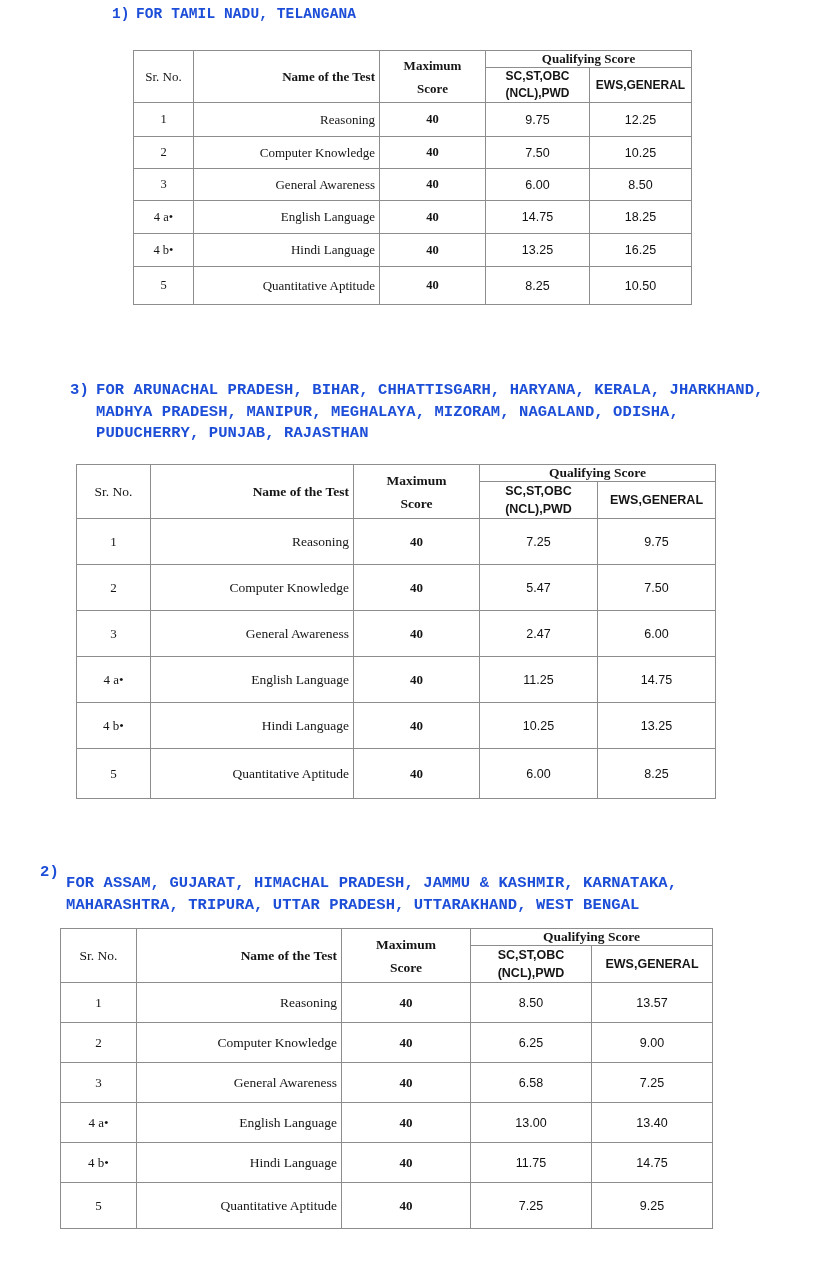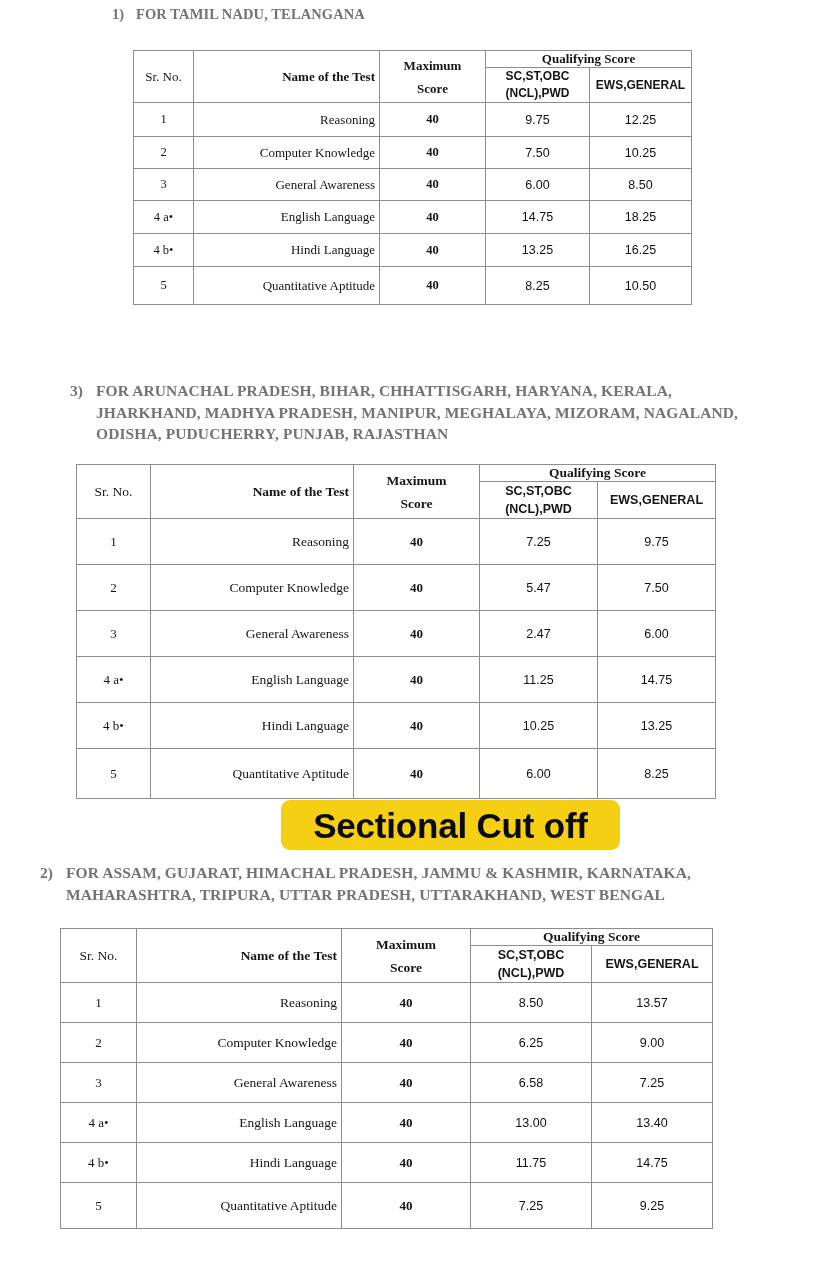--- a/index.html
+++ b/index.html
@@ -19,23 +19,23 @@
   .page {
     position: relative;
     width: 821px;
     height: 1280px;
     background: #ffffff;
   }
 
   
   .section-heading {
     position: absolute;
-    font-family: Liberation Serif, serif;
-    font-weight: bold;
-    color: #737373;
+    font-family: Liberation Mono, monospace;
+    font-weight: bold;
+    color: #1d4ed8;
     letter-spacing: 0.1px;
   }
   .section-heading .num {
     display: inline-block;
     font-weight: bold;
   }
   .heading-1 {
     left: 112px;
     top: 5px;
     font-size: 14.5px;
@@ -66,20 +66,21 @@
     width: 760px;
   }
   .heading-2 .num {
     width: 26px;
     vertical-align: top;
   }
   .heading-2 .txt {
     display: inline-block;
     width: 725px;
     vertical-align: top;
+    margin-top: 11px;
   }
 
   
   .qtable {
     position: absolute;
     border-collapse: collapse;
     table-layout: fixed;
     background: #ffffff;
   }
   .qtable td, .qtable th {
@@ -332,23 +333,20 @@
         <tr style="height: 50px;">
           <td class="sr">5</td>
           <td class="name left">Quantitative Aptitude</td>
           <td class="max">40</td>
           <td class="score">6.00</td>
           <td class="score">8.25</td>
         </tr>
       </tbody>
   </table>
 
-  <div class="banner">
-    <span class="banner-text">Sectional Cut off</span>
-  </div>
 
   <div class="section-heading heading-2">
     <span class="num">2)</span><span class="txt">FOR  ASSAM, GUJARAT, HIMACHAL PRADESH, JAMMU &amp; KASHMIR, KARNATAKA, MAHARASHTRA, TRIPURA, UTTAR PRADESH, UTTARAKHAND, WEST BENGAL</span>
   </div>
 
   <table class="qtable" id="table-3">
     <colgroup>
       <col class="r-sr">
         <col class="r-name">
         <col class="r-max">

